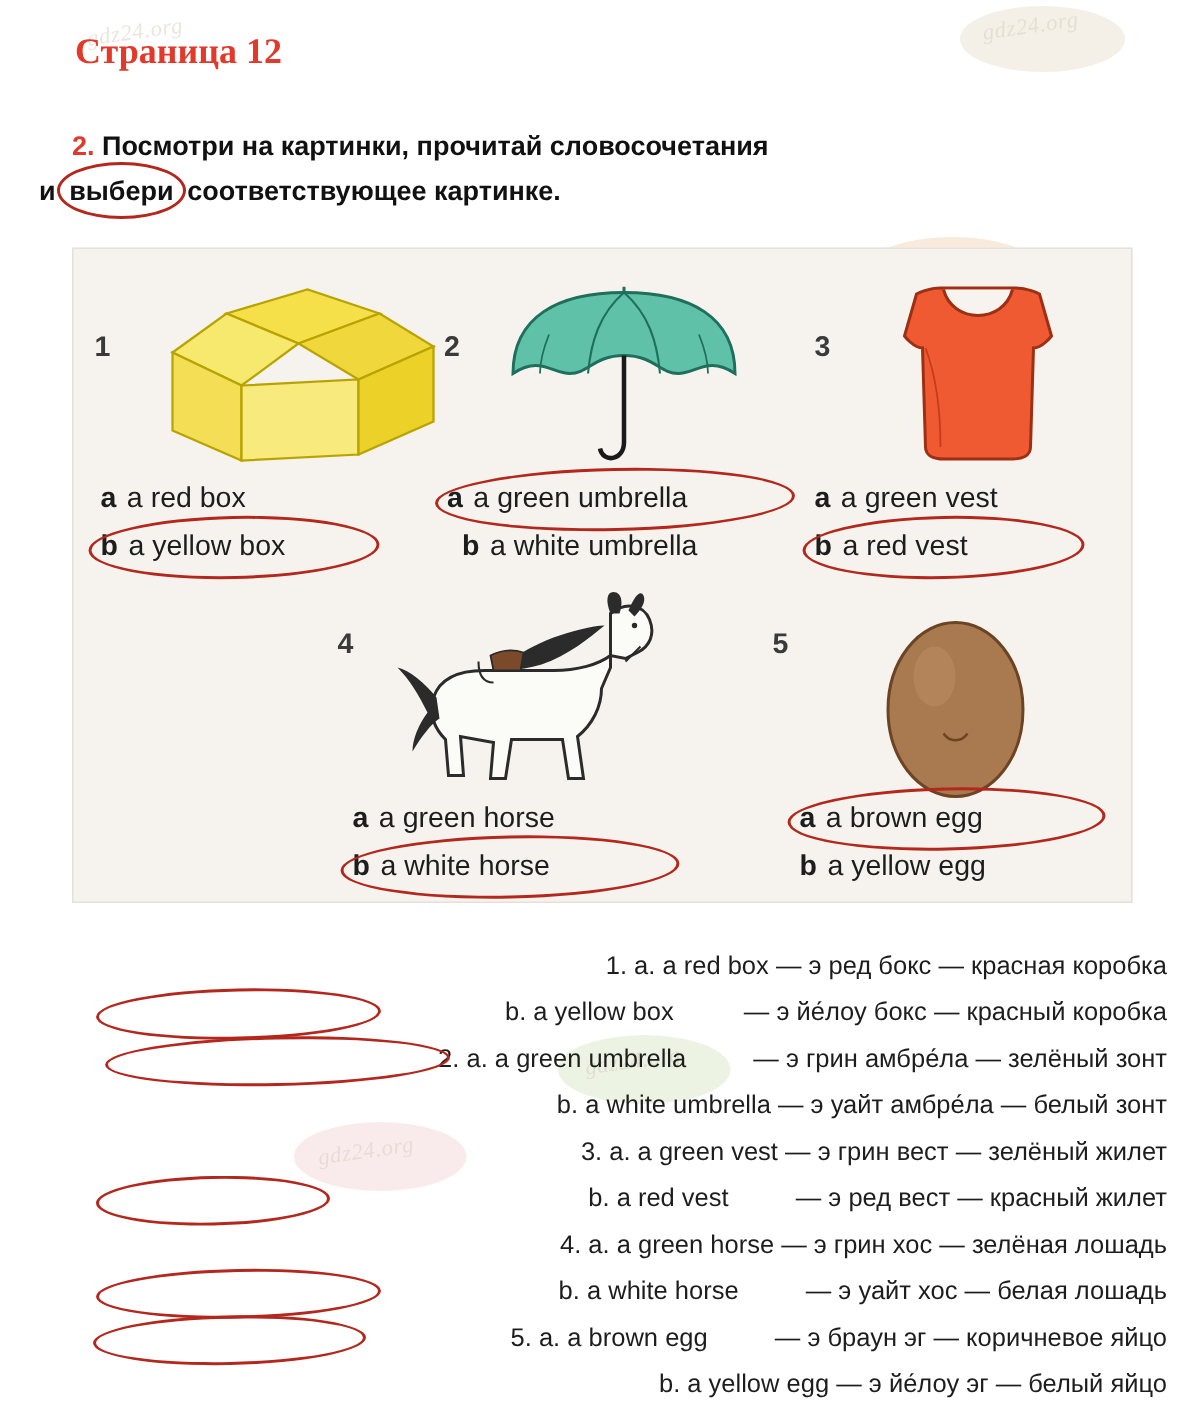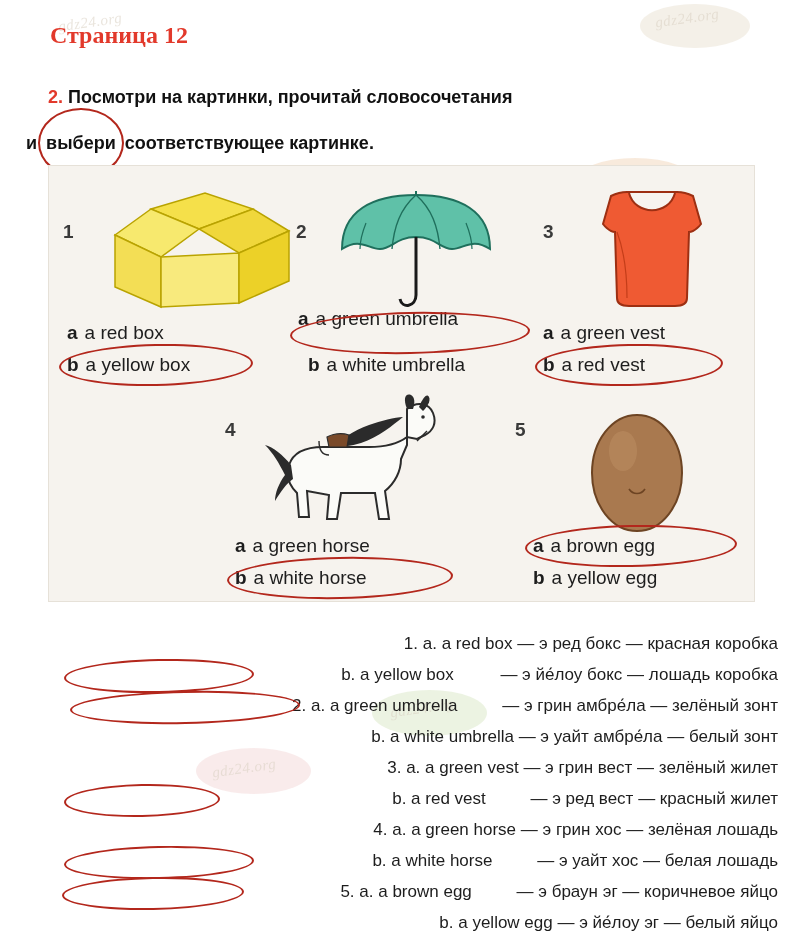--- a/index.html
+++ b/index.html
@@ -61,21 +61,21 @@
   .task .num {
     color: #e2392b;
     font-weight: bold;
   }
   .task .line1 { margin-left: 22px; }
   .task .line2 { margin-left: 0px; }
 
   .ellipse-word {
     position: relative;
     display: inline-block;
-    padding: 16px 4px;
+    padding: 0 4px;
   }
   .ellipse-word::after {
     content: "";
     position: absolute;
     left: -4px;
     right: -4px;
     top: -4px;
     bottom: -4px;
     border: 2px solid #b3271c;
     border-radius: 50%;
@@ -209,21 +209,21 @@
       <svg width="170" height="125" viewBox="0 0 170 125">
         <path d="M10,58 C10,20 40,4 84,4 C128,4 158,20 158,58 C140,46 132,58 120,58 C108,58 104,46 84,46 C64,46 60,58 48,58 C36,58 28,46 10,58 Z" fill="#5fc1a8" stroke="#1f6f5c" stroke-width="2"></path>
         <path d="M84,4 C68,18 62,36 60,58" fill="none" stroke="#1f6f5c" stroke-width="1.4"></path>
         <path d="M84,4 C100,18 106,36 108,58" fill="none" stroke="#1f6f5c" stroke-width="1.4"></path>
         <path d="M34,32 C30,42 28,50 28,58" fill="none" stroke="#1f6f5c" stroke-width="1.2"></path>
         <path d="M134,32 C138,42 140,50 140,58" fill="none" stroke="#1f6f5c" stroke-width="1.2"></path>
         <line x1="84" y1="4" x2="84" y2="0" stroke="#1f6f5c" stroke-width="2"></line>
         <path d="M84,46 L84,104 C84,116 70,118 68,108" fill="none" stroke="#1a1a1a" stroke-width="3"></path>
       </svg>
     </div>
-    <div class="opt" style="position:absolute;left:14px;top:138px;">
+    <div class="opt" style="position:absolute;left:14px;top:152px;">
       <span class="lt">a</span><span>a green umbrella</span>
     </div>
     <div class="opt" style="position:absolute;left:14px;top:184px;margin-left:10px;">
       <span class="lt">b</span><span>a white umbrella</span>
     </div>
     <div class="circle" style="left:6px;top:146px;width:236px;height:38px;"></div>
   </div>
 
   <div class="cell" style="left:480px;top:0;width:225px;height:218px;">
     <div class="cell-num" style="left:14px;top:55px;">3</div>
@@ -297,21 +297,21 @@
     <span>—</span>
     <span>красная коробка</span>
   </div>
 
   <div class="ans-row">
     <span class="indent"></span><span>b.</span>
     <span>a yellow box</span>
     <span style="display:inline-block;width:42px;"></span><span>—</span>
     <span>э йе́лоу бокс</span>
     <span>—</span>
-    <span>лошадь коробка</span>
+    <span>красный коробка</span>
     <span class="circle" style="left:16px;top:0px;width:186px;height:30px;"></span>
   </div>
 
   <div class="ans-row">
     <span>2. a.</span>
     <span>a green umbrella</span>
     <span style="display:inline-block;width:40px;"></span><span>—</span>
     <span>э грин амбре́ла</span>
     <span>—</span>
     <span>зелёный зонт</span>

